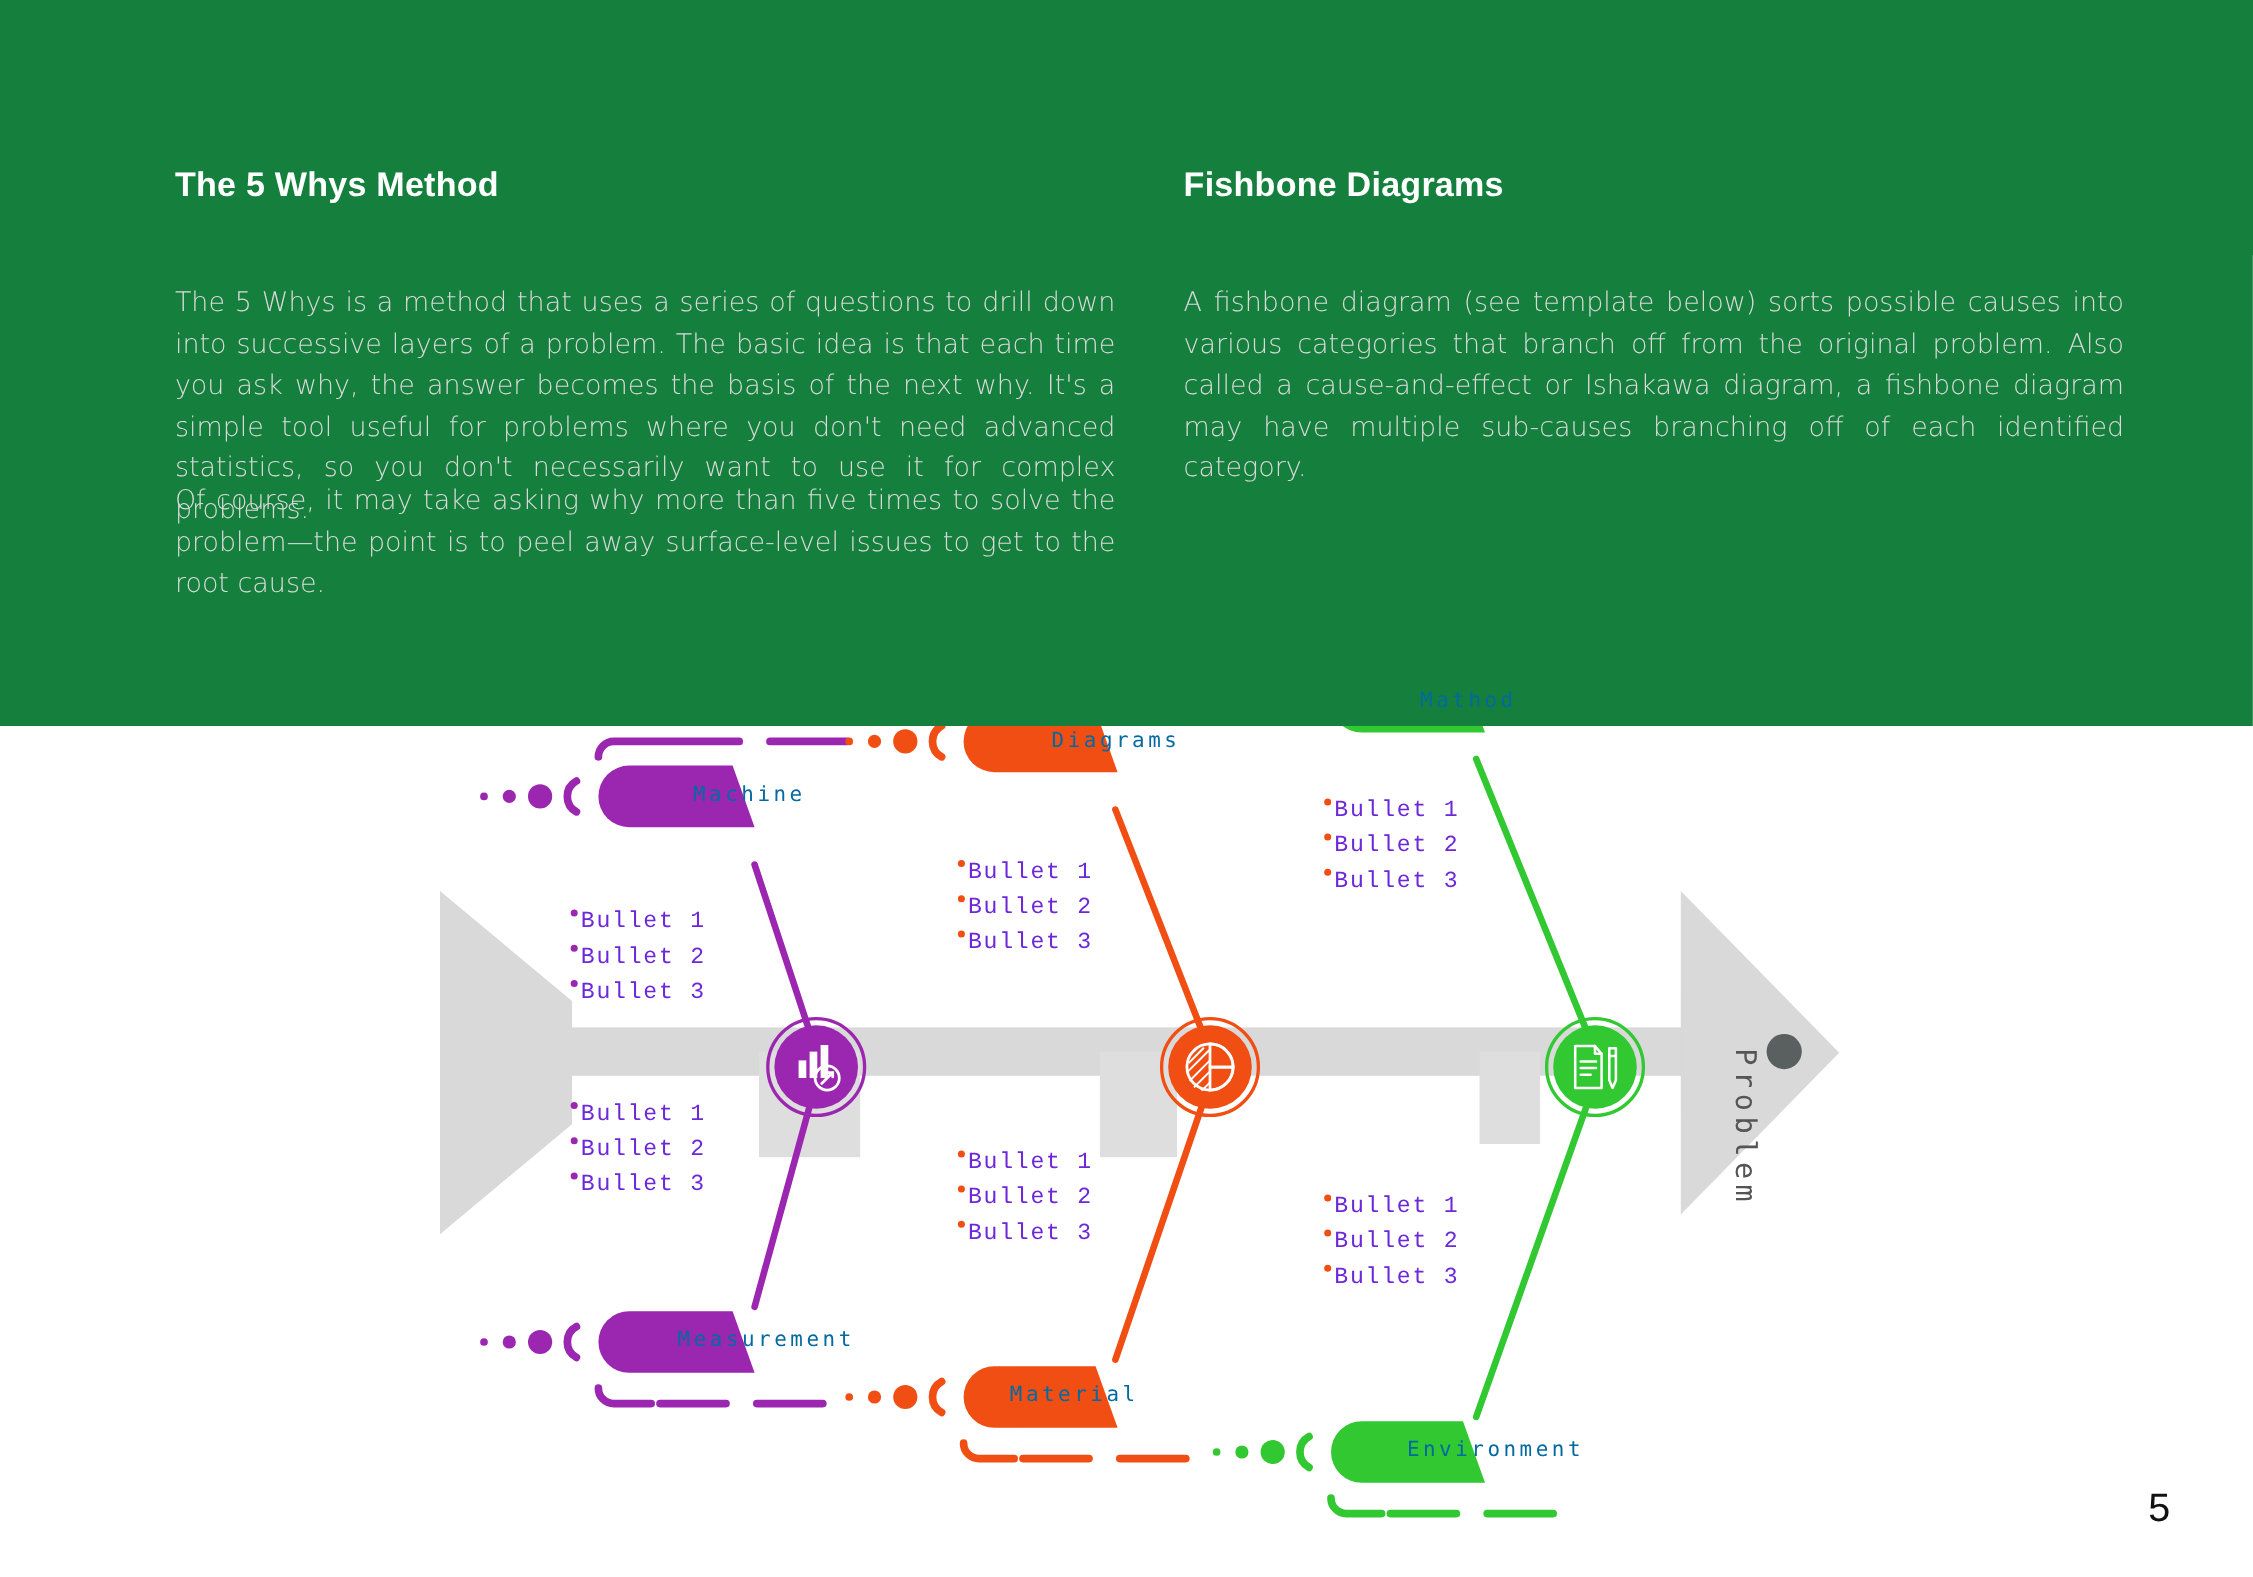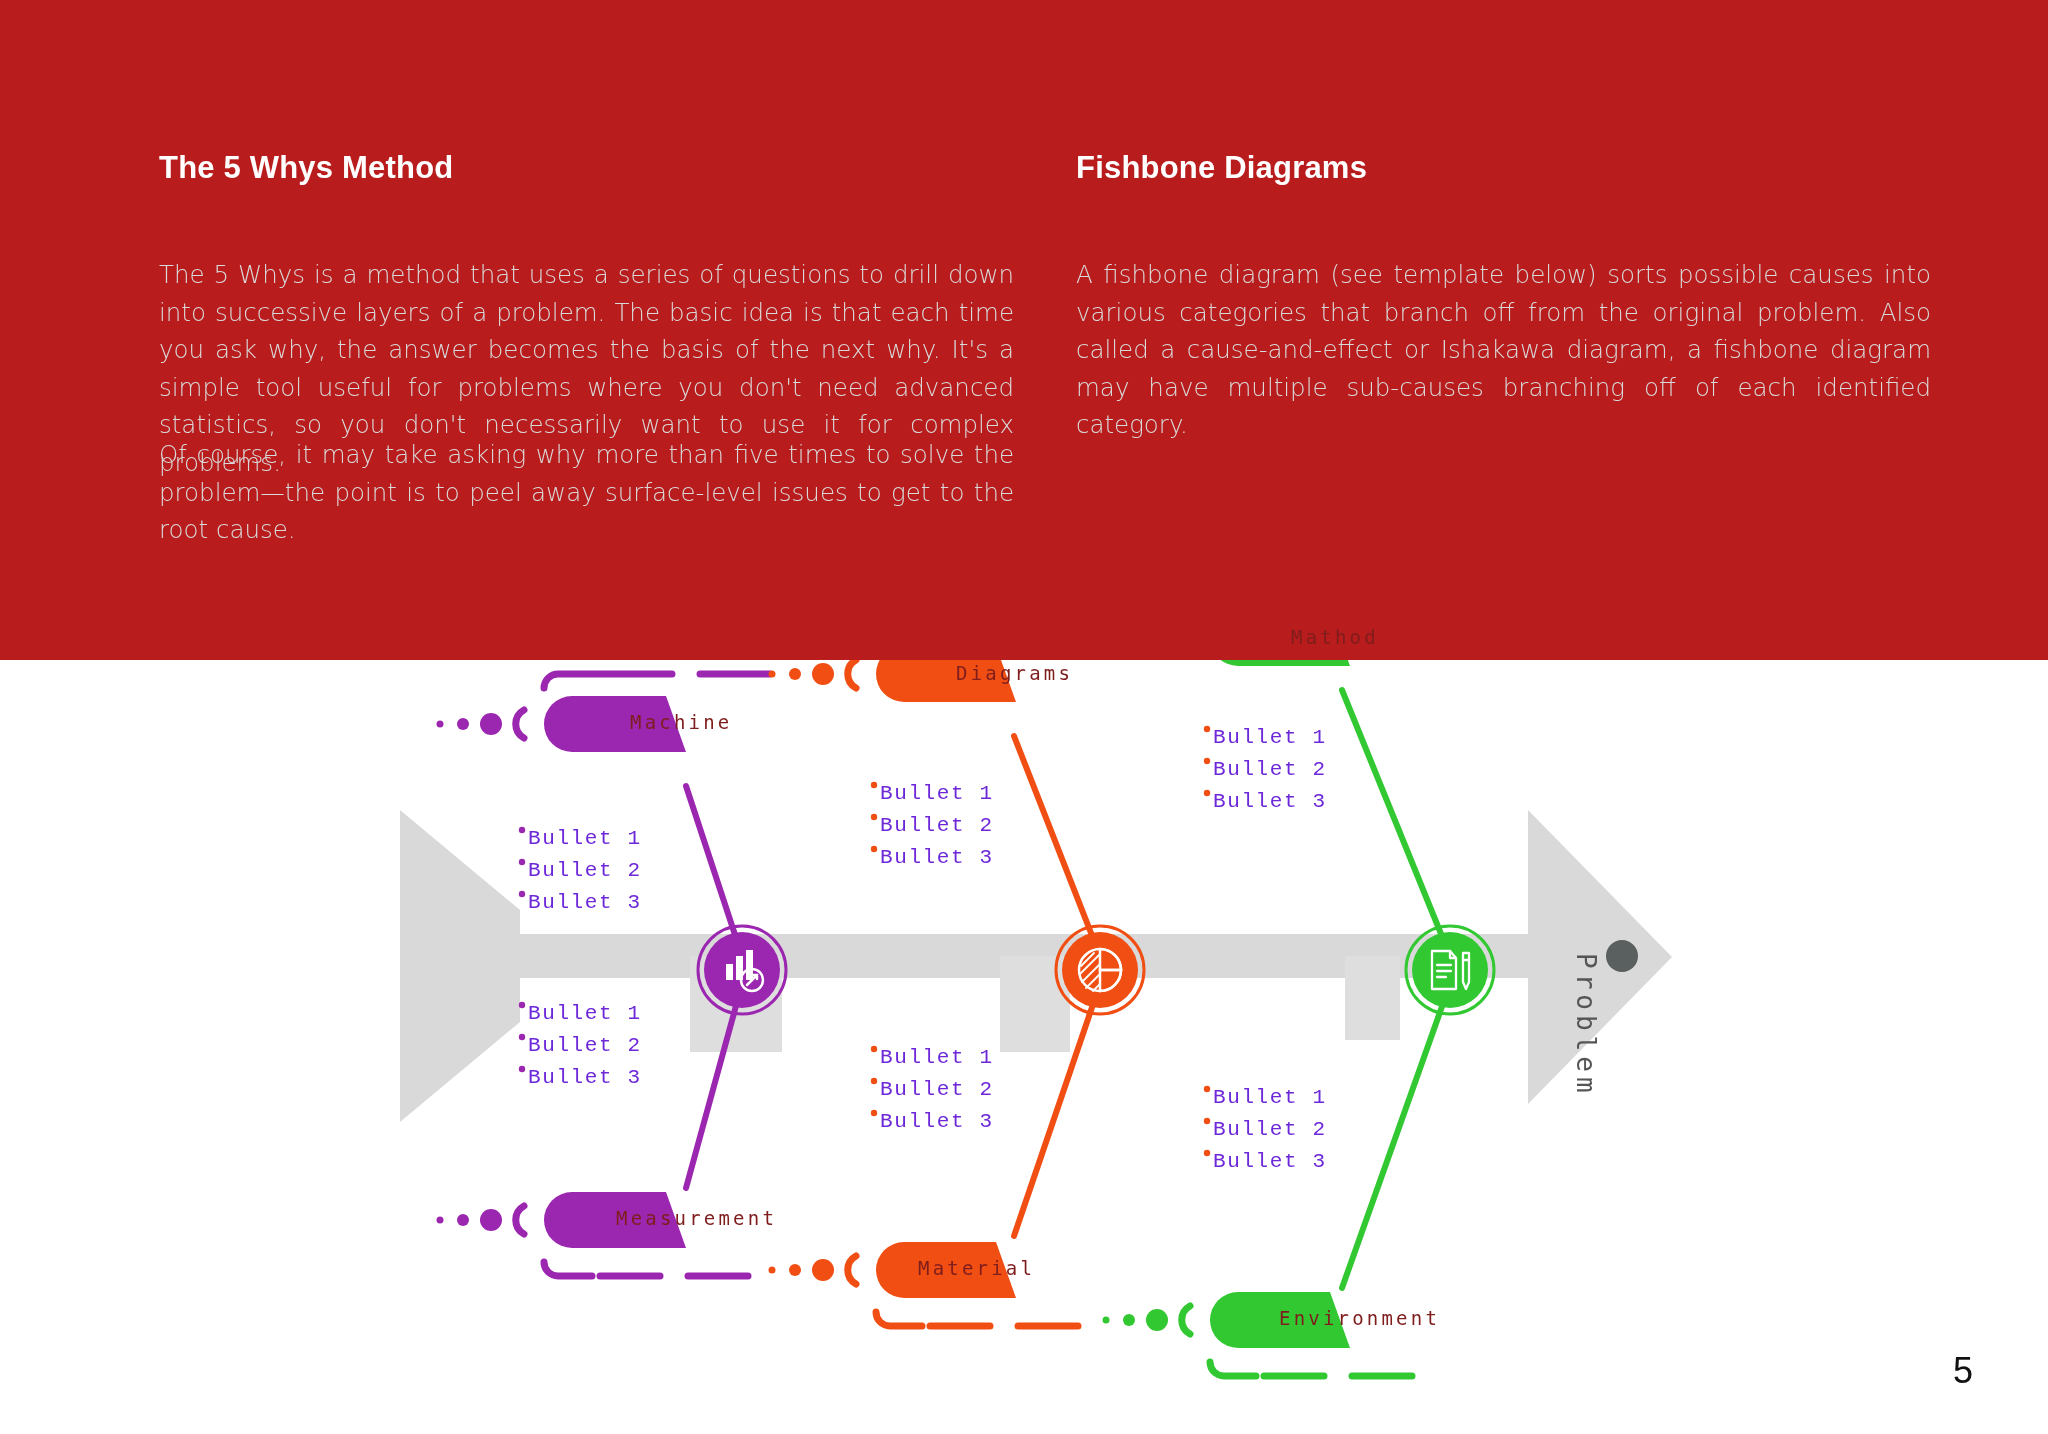--- a/index.html
+++ b/index.html
@@ -7,21 +7,21 @@
     width:2048px;height:1434px;
     background:#ffffff;
     font-family:"Liberation Sans", sans-serif;
     overflow:hidden;
     position:relative;
   }
 
   
   #top-panel{
     position:absolute;left:0;top:0;width:2048px;height:660px;
-    background:#b91c1c;
+    background:#15803d;
   }
   .col{position:absolute;top:0;}
   #col-left{left:159px;width:860px;}
   #col-right{left:1076px;width:860px;}
 
   .col-title{
     position:absolute;top:150px;left:0;
     color:#ffffff;
     font-size:31px;
     font-weight:bold;
@@ -52,21 +52,21 @@
   }
   #page-number{
     position:absolute;right:75px;bottom:42px;
     color:#111111;font-size:36px;
     font-family:"Liberation Sans", sans-serif;
   }
 
   
   .pill-text{
     position:absolute;
-    color:#7f1d1d;
+    color:#0369a1;
     font-family:"DejaVu Sans Mono", monospace;
     font-size:19px;
     letter-spacing:3.2px;
     white-space:nowrap;
     pointer-events:none;
     padding-left:36px;
   }
   .bullet-text{
     position:absolute;
     color:#6d28d9;

